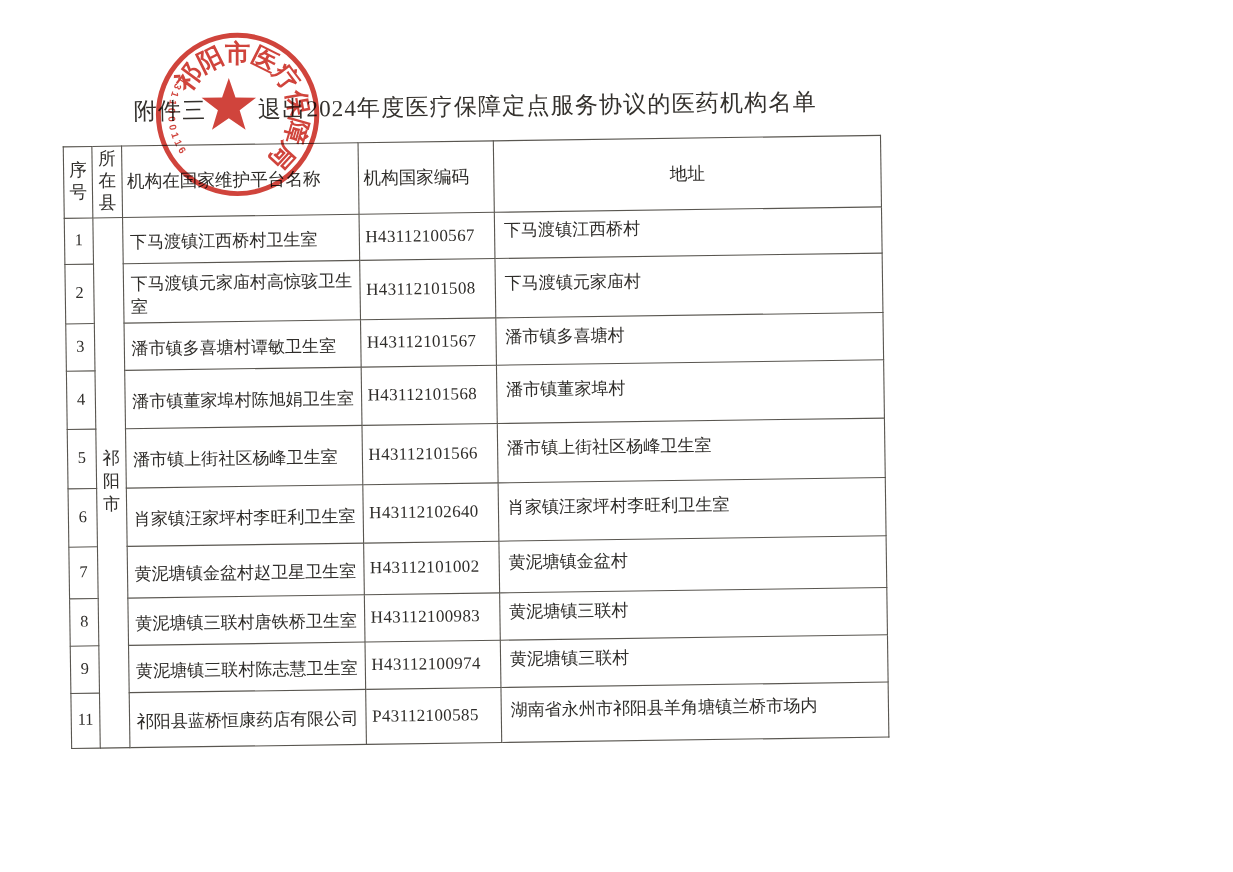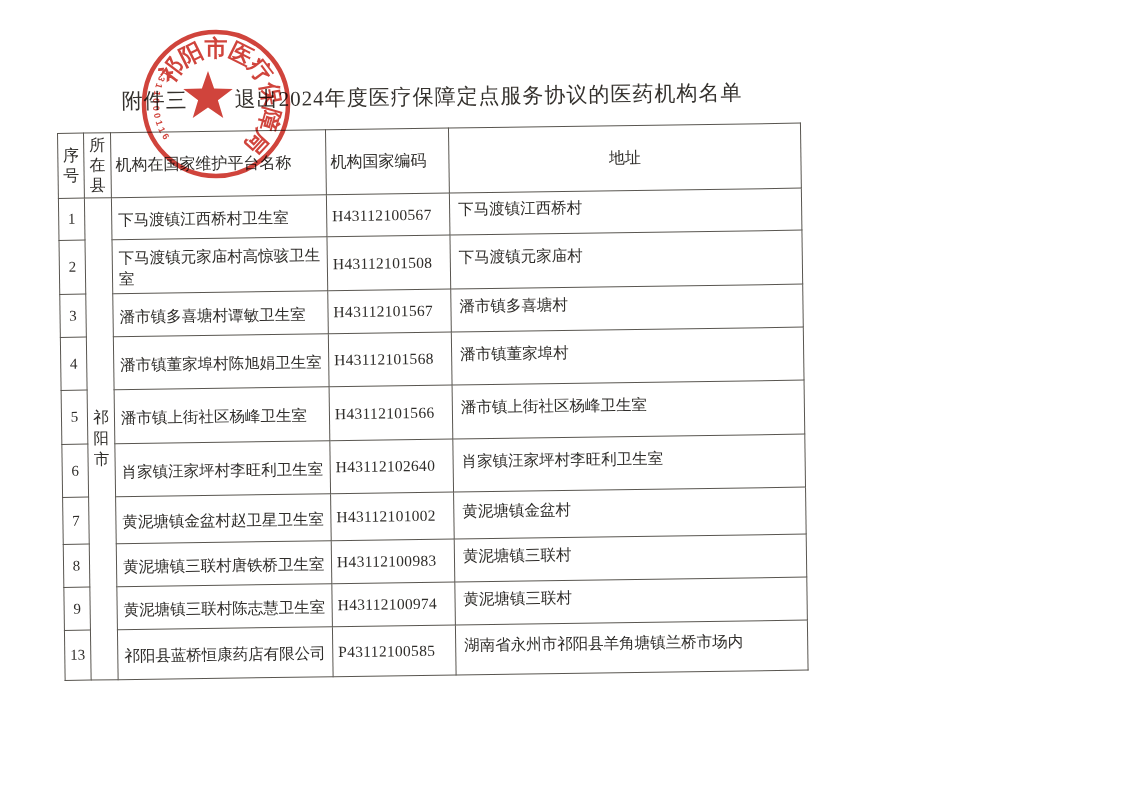--- a/index.html
+++ b/index.html
@@ -125,21 +125,21 @@
           <td class="cell-code">H43112100983</td>
           <td class="cell-addr">黄泥塘镇三联村</td>
         </tr>
         <tr style="height:43px">
           <td class="cell-no">9</td>
           <td class="cell-name">黄泥塘镇三联村陈志慧卫生室</td>
           <td class="cell-code">H43112100974</td>
           <td class="cell-addr">黄泥塘镇三联村</td>
         </tr>
         <tr style="height:50px">
-          <td class="cell-no">13</td>
+          <td class="cell-no">11</td>
           <td class="cell-name">祁阳县蓝桥恒康药店有限公司</td>
           <td class="cell-code">P43112100585</td>
           <td class="cell-addr">湖南省永州市祁阳县羊角塘镇兰桥市场内</td>
         </tr>
       </tbody>
     </table>
   </div>
 
   <svg class="stamp" viewBox="-85 -85 170 170">
     <circle cx="0" cy="0" r="72" fill="none" stroke="#cb2f26" stroke-width="4.5"></circle>

